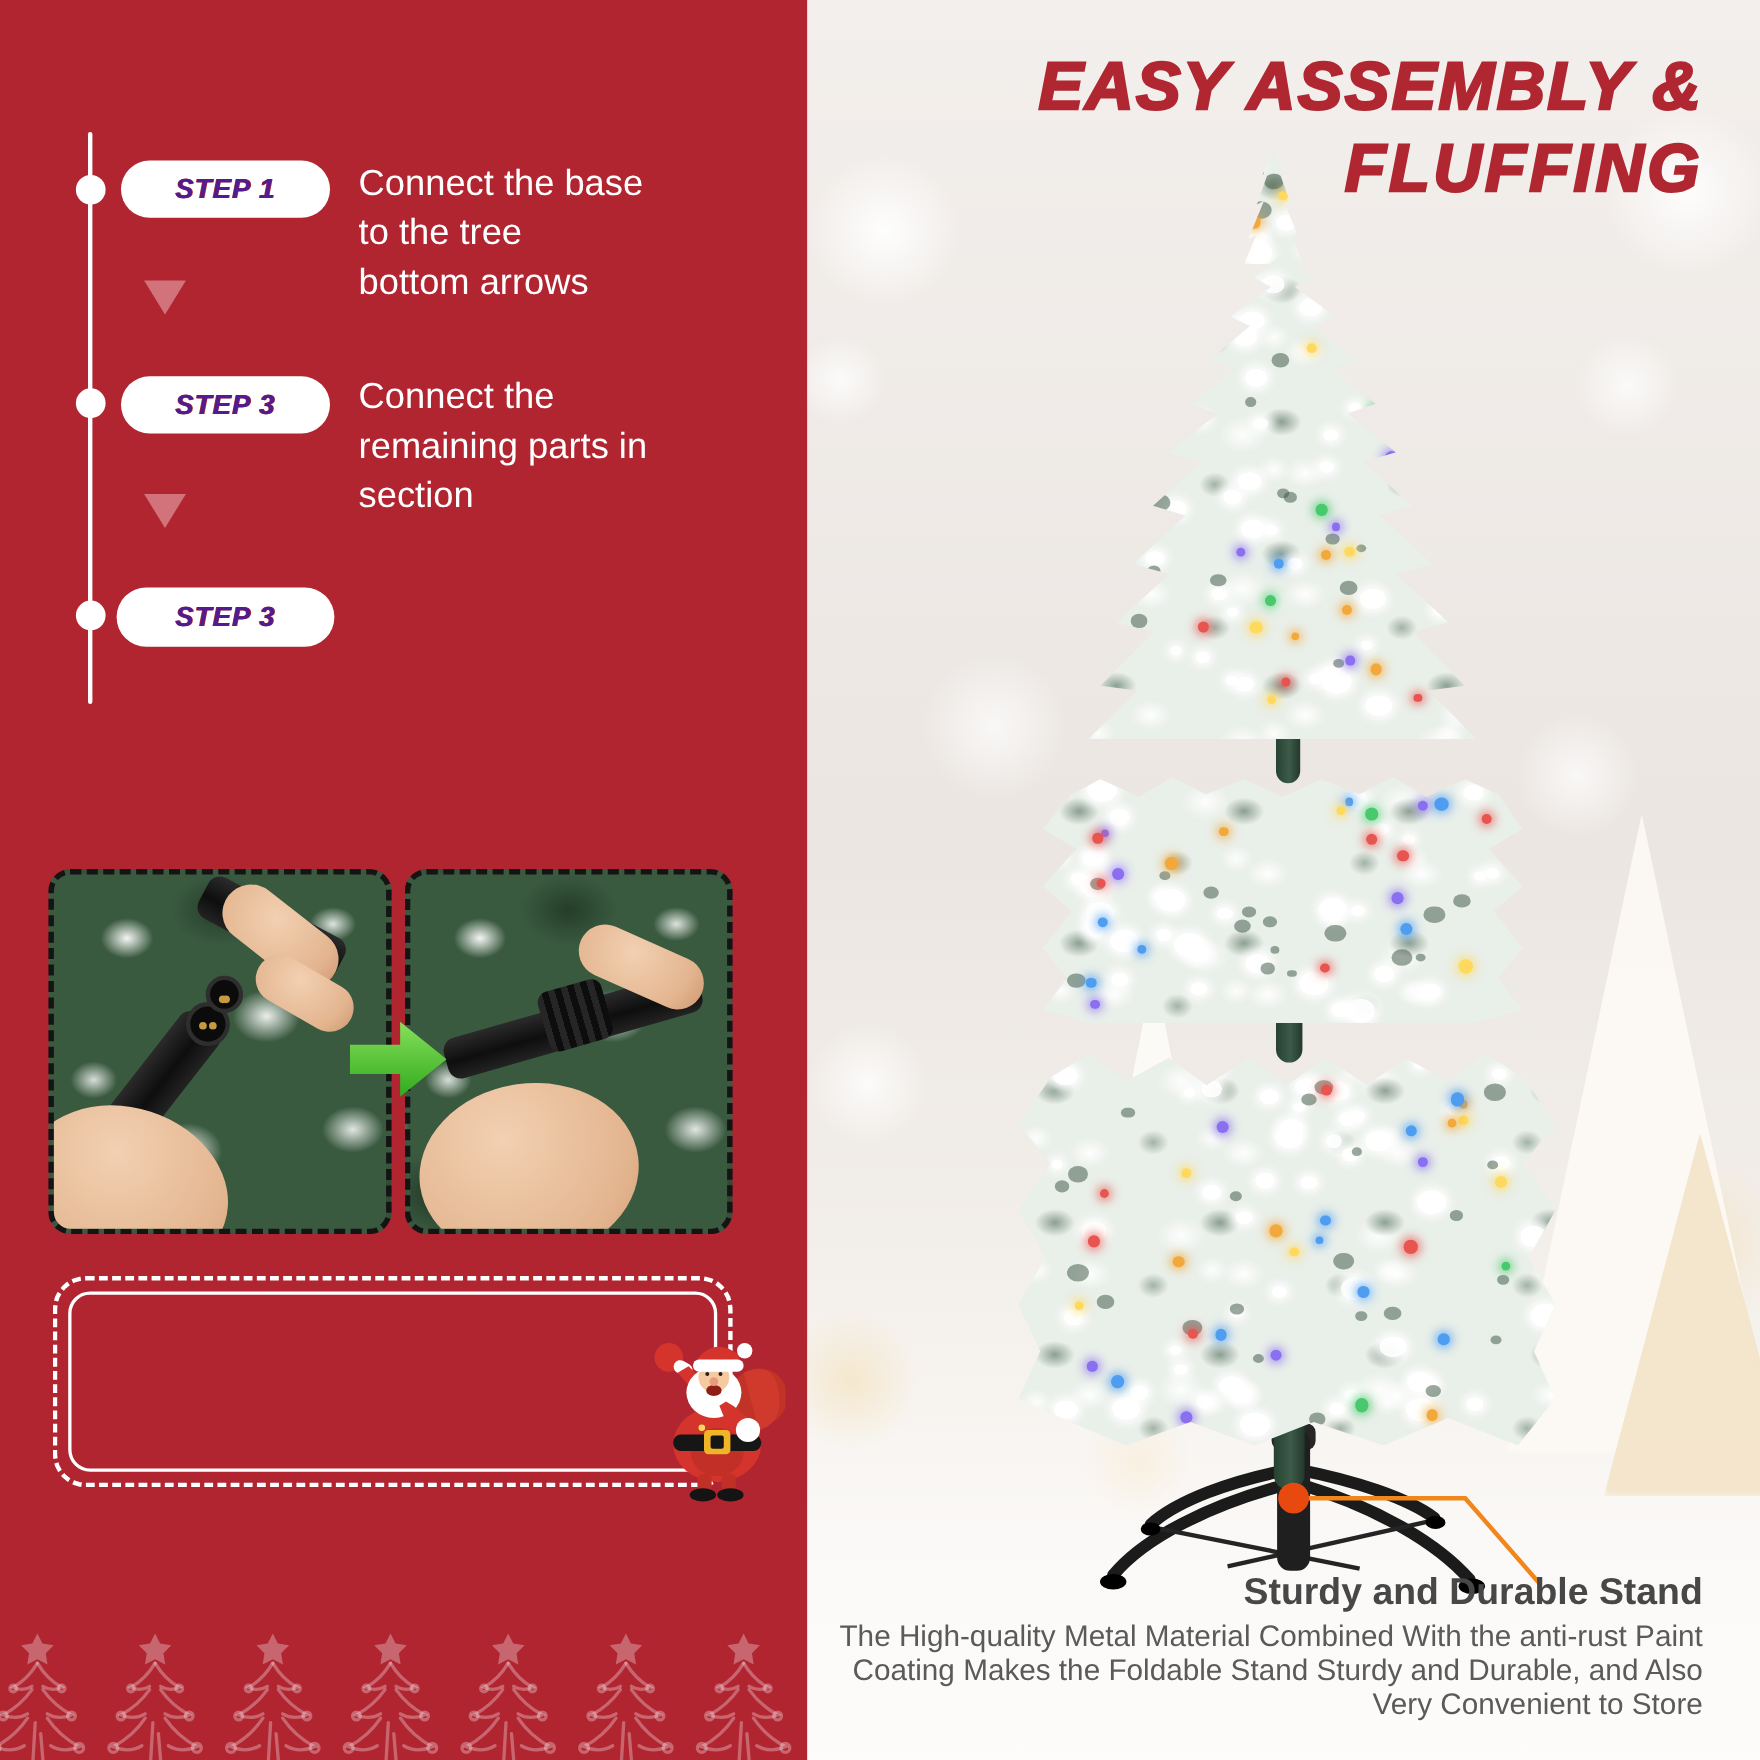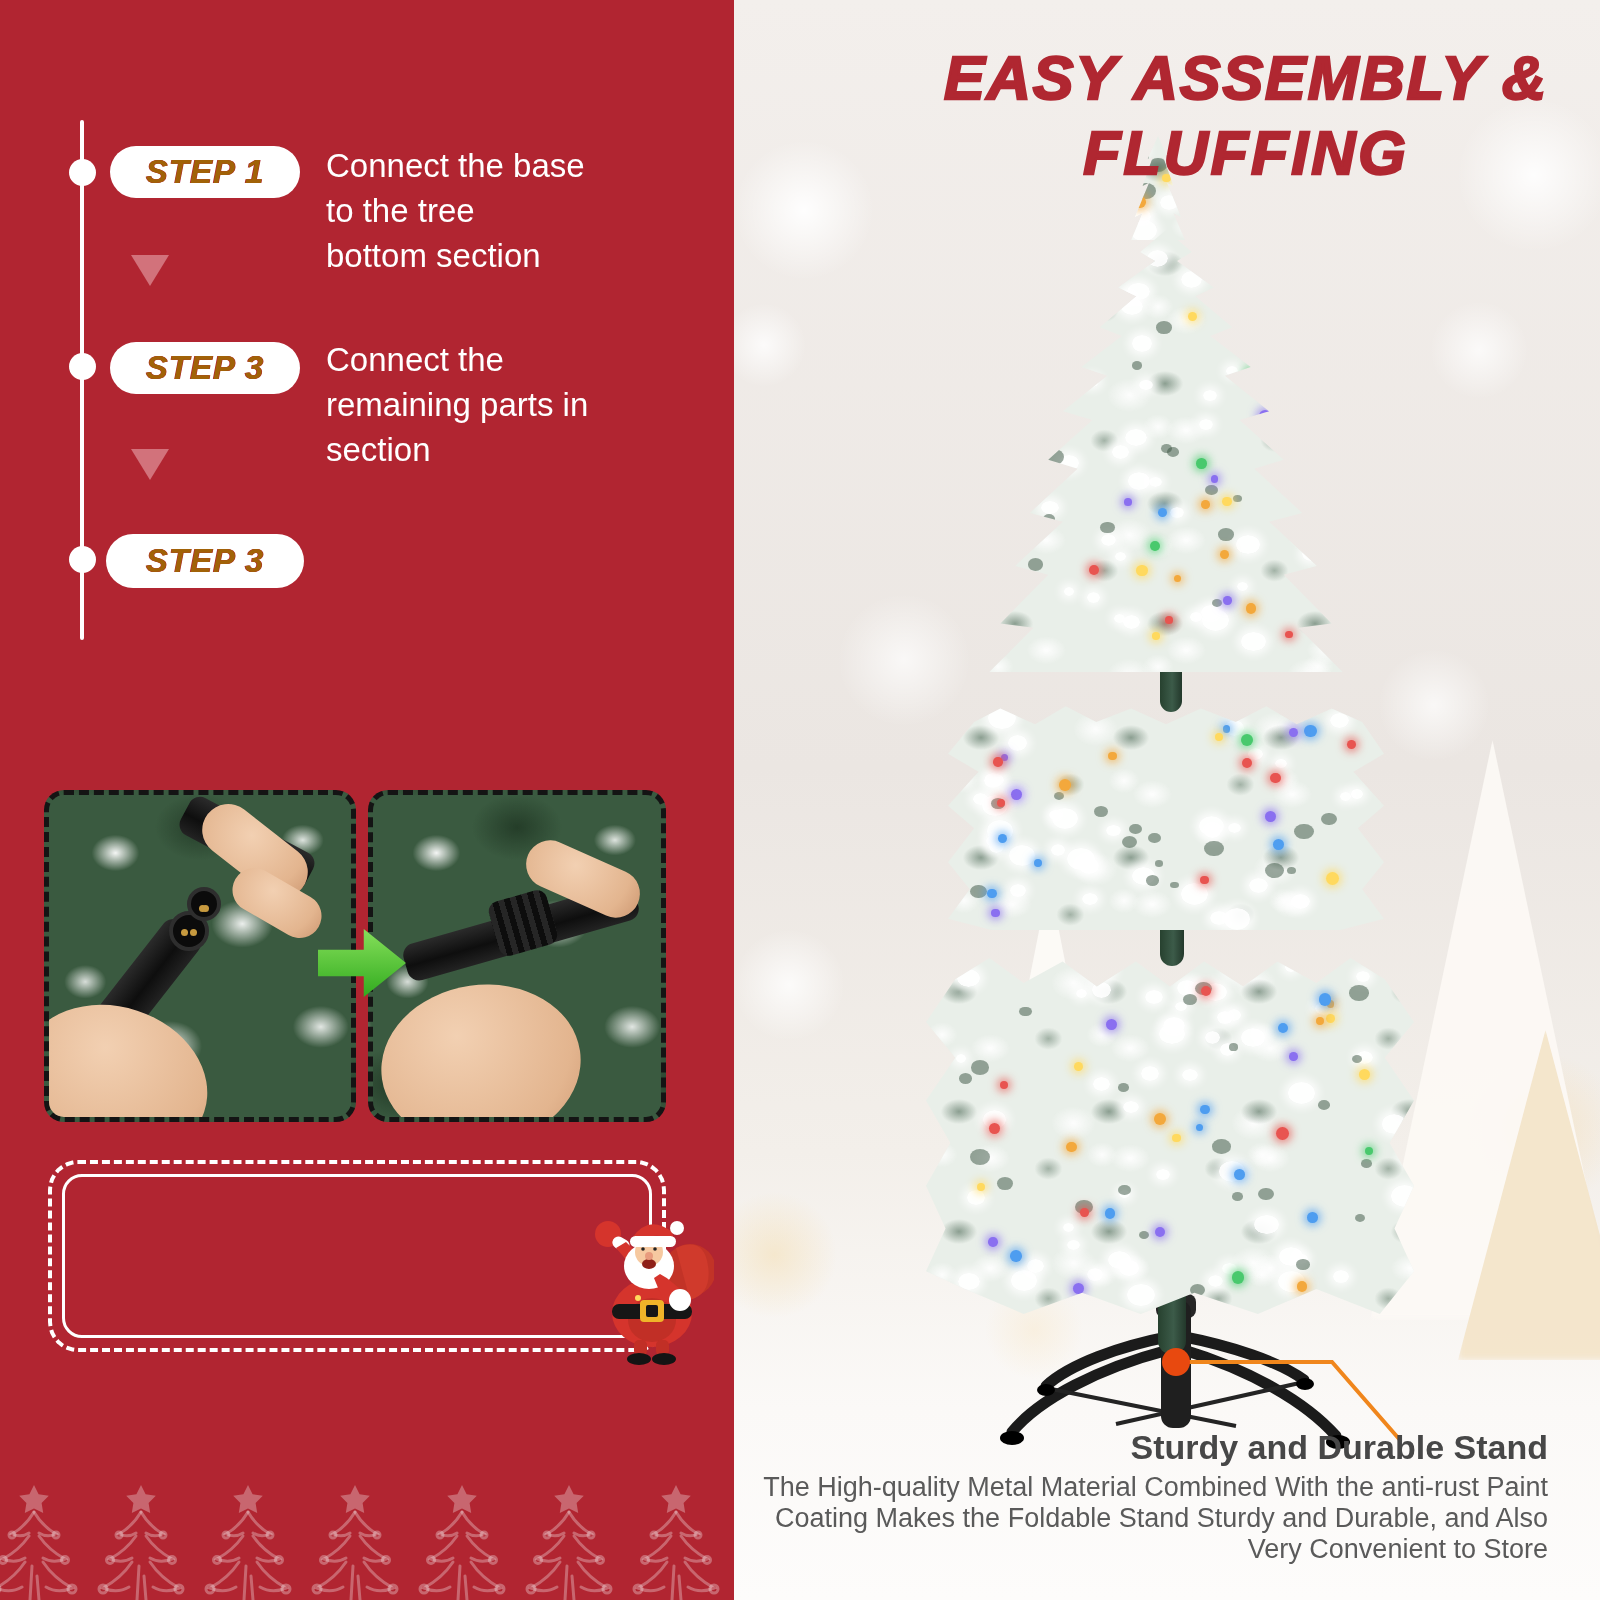--- a/index.html
+++ b/index.html
@@ -12,21 +12,21 @@
   .panel-left { position:absolute; left:0; top:0; width:734px; height:1600px; background:#b12531; overflow:hidden; }
 
   .timeline-line { position:absolute; left:80px; top:120px; width:4px; height:520px; background:#fff; border-radius:2px; }
   .timeline-dot { position:absolute; width:27px; height:27px; border-radius:50%; background:#fff; }
   .dot1 { left:69px; top:159px; } .dot2 { left:69px; top:353px; } .dot3 { left:69px; top:546px; }
 
   .step-pill { position:absolute; background:#fff; border-radius:28px; display:flex; align-items:center; justify-content:center; }
   .pill1 { left:110px; top:146px; width:190px; height:52px; }
   .pill2 { left:110px; top:342px; width:190px; height:52px; }
   .pill3 { left:106px; top:534px; width:198px; height:54px; }
-  .step-pill span { color:#a16207; font-size:33px; font-weight:bold; font-style:italic; letter-spacing:1px;
+  .step-pill span { color:#4c1d95; font-size:25px; font-weight:bold; font-style:italic; letter-spacing:1px;
     text-shadow:0.6px 0 #b0252f, -0.6px 0 #b0252f; }
 
   .step-text { position:absolute; left:326px; color:#ffffff; font-size:33px; line-height:45px; white-space:pre-line; width:400px; }
   .stext1 { top:143px; } .stext2 { top:337px; } .stext3 { top:526px; }
 
   .tri-down { position:absolute; width:0; height:0; border-left:19px solid transparent; border-right:19px solid transparent; border-top:31px solid #d2727b; }
   .tri1 { left:131px; top:255px; } .tri2 { left:131px; top:449px; }
 
   
   .photo { position:absolute; top:790px; height:332px; border:5px dashed #141414; border-radius:20px; overflow:hidden;
@@ -89,21 +89,21 @@
       radial-gradient(70px 70px at 300px 1330px, rgba(248,233,205,.5), transparent 70%),
       linear-gradient(180deg,#f3efec 0%,#ebe6e2 48%,#f3efea 72%,#fbf9f7 88%,#fdfcfb 100%);
   }
 
   .bg-cone { position:absolute; clip-path:polygon(50% 0,100% 100%,0 100%); filter:blur(3px); }
   .cone-l1 { left:250px; top:880px; width:130px; height:330px; background:rgba(253,251,247,.92); }
   .cone-l2 { left:330px; top:1000px; width:95px; height:235px; background:rgba(250,246,240,.9); }
   .cone-r1 { left:636px; top:740px; width:245px; height:580px; background:rgba(252,249,244,.95); }
   .cone-r2 { left:724px; top:1030px; width:175px; height:330px; background:rgba(243,227,200,.9); }
 
-  .title { position:absolute; right:52px; top:36px; text-align:center; color:#b02731; font-style:italic; font-weight:bold; z-index:8; }
+  .title { position:absolute; right:52px; top:36px; text-align:right; color:#b02731; font-style:italic; font-weight:bold; z-index:8; }
   .title .t1 { font-size:61px; letter-spacing:2px; -webkit-text-stroke:2.4px #b02731; line-height:84px; }
   .title .t2 { font-size:61px; letter-spacing:3px; -webkit-text-stroke:2.4px #b02731; line-height:66px; }
 
   
   .flock { position:absolute; z-index:3;
     background:
       radial-gradient(26px 18px at 22% 28%, rgba(62,92,72,.55), transparent 70%),
       radial-gradient(20px 16px at 72% 62%, rgba(92,118,100,.5), transparent 70%),
       radial-gradient(28px 20px at 46% 82%, rgba(255,255,255,.95), transparent 70%),
       radial-gradient(32px 24px at 82% 18%, rgba(255,255,255,.9), transparent 70%),
@@ -146,21 +146,21 @@
     <div class="timeline-line"></div>
     <div class="timeline-dot dot1"></div>
     <div class="timeline-dot dot2"></div>
     <div class="timeline-dot dot3"></div>
 
     <div class="step-pill pill1">
       <span>STEP 1</span>
     </div>
     <div class="step-text stext1">Connect the base
 to the tree
-bottom section</div>
+bottom arrows</div>
 
     <div class="tri-down tri1"></div>
 
     <div class="step-pill pill2">
       <span>STEP 3</span>
     </div>
     <div class="step-text stext2">Connect the
 remaining parts in
 section</div>
 

